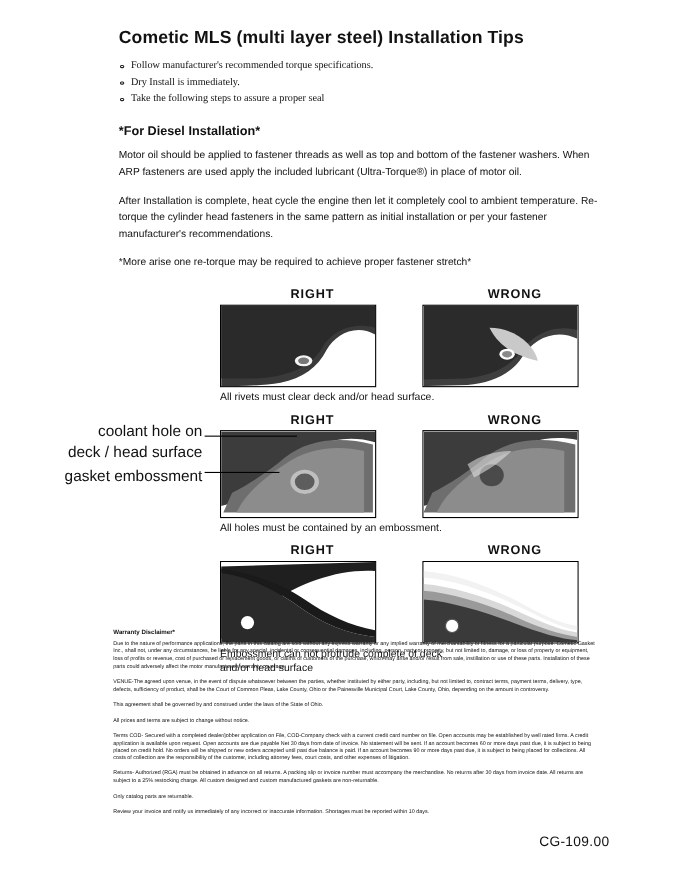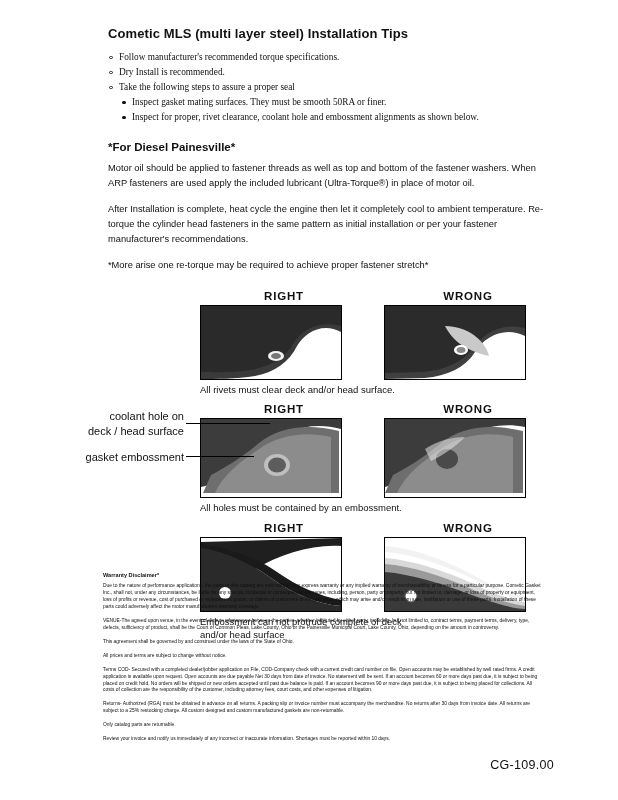--- a/index.html
+++ b/index.html
@@ -15,21 +15,21 @@
     overflow: hidden;
   }
   .page {
     position: relative;
     width: 618px;
     height: 800px;
     box-sizing: border-box;
     padding: 26px 40px 10px 40px;
   }
   .title {
-    font-size: 13px;
+    font-size: 16px;
     font-weight: bold;
     margin: 0 0 9px 68px;
     letter-spacing: 0.1px;
   }
   .bullets {
     margin: 0 0 0 68px;
     padding: 0;
     list-style: none;
     font-size: 9.3px;
     line-height: 1.62;
@@ -125,21 +125,21 @@
     margin-top: 4px;
     line-height: 1.35;
   }
 
   
   .callouts {
     position: relative;
   }
   .callout-text {
     position: absolute;
-    font-size: 11px;
+    font-size: 14px;
     text-align: right;
     line-height: 1.35;
   }
   .callout-line {
     position: absolute;
     height: 1px;
     background: #000;
   }
 
   
@@ -173,36 +173,28 @@
 
 <div class="page">
 
   <h1 class="title">Cometic MLS (multi layer steel) Installation Tips</h1>
 
   <ul class="bullets">
     <li>
       <span>Follow manufacturer's recommended torque specifications.</span>
     </li>
     <li>
-      <span>Dry Install is recommended.</span>
+      <span>Dry Install is immediately.</span>
     </li>
     <li>
       <span>Take the following steps to assure a proper seal</span>
-      <ul class="subbullets">
-        <li>
-          <span>Inspect gasket mating surfaces.  They must be smooth 50RA or finer.</span>
-        </li>
-        <li>
-          <span>Inspect for proper, rivet clearance, coolant hole and embossment alignments as shown below.</span>
-        </li>
-      </ul>
     </li>
   </ul>
 
-  <h2 class="section-head">*For Diesel Painesville*</h2>
+  <h2 class="section-head">*For Diesel Installation*</h2>
   <p class="para">Motor oil should be applied to fastener threads as well as top and bottom of the fastener washers. When ARP fasteners are used apply the included lubricant (Ultra-Torque®) in place of motor oil.</p>
   <p class="para">After Installation is complete, heat cycle the engine then let it completely cool to ambient temperature. Re-torque the cylinder head fasteners in the same pattern as initial installation or per your fastener manufacturer's recommendations.</p>
   <p class="para last">*More arise one re-torque may be required to achieve proper fastener stretch*</p>
 
   <div class="figures">
 
     <div class="figgroup">
       <div class="figrow">
         <div class="figcol">
           <div class="figlabel">RIGHT</div>

